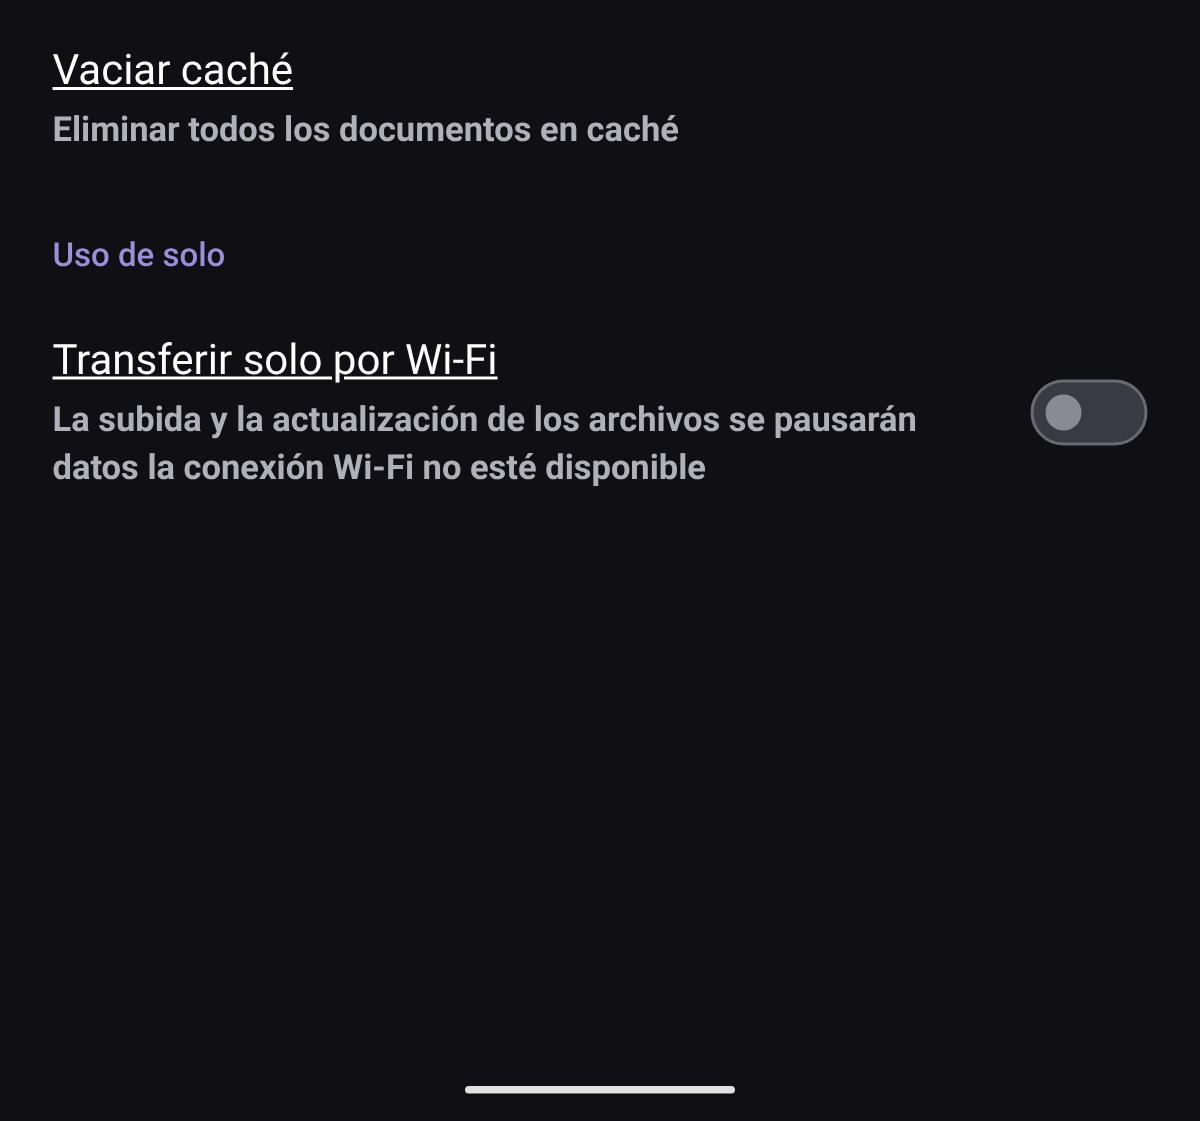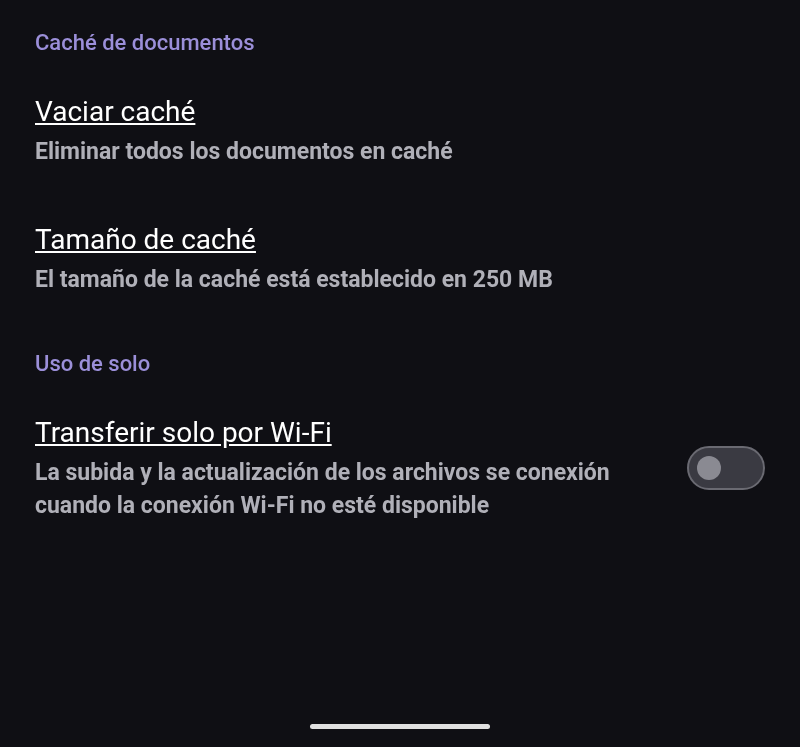--- a/index.html
+++ b/index.html
@@ -96,38 +96,33 @@
       height: 5px;
       background-color: #e0e0e0;
       border-radius: 3px;
     }
   </style>
 </head>
 <body>
 
 <div class="container">
 
-  <div class="section-header">Caché de documentos</div>
 
   <div class="setting-item">
     <div class="setting-title">Vaciar caché</div>
     <div class="setting-description">Eliminar todos los documentos en caché</div>
   </div>
 
-  <div class="setting-item">
-    <div class="setting-title">Tamaño de caché</div>
-    <div class="setting-description">El tamaño de la caché está establecido en 250 MB</div>
-  </div>
 
   <div class="section-header section-spacer">Uso de solo</div>
 
   <div class="setting-item toggle-item">
     <div class="toggle-content">
       <div class="setting-title">Transferir solo por Wi-Fi</div>
-      <div class="setting-description">La subida y la actualización de los archivos se conexión cuando la conexión Wi-Fi no esté disponible</div>
+      <div class="setting-description">La subida y la actualización de los archivos se pausarán datos la conexión Wi-Fi no esté disponible</div>
     </div>
     <div class="toggle-switch">
       <div class="toggle-thumb"></div>
     </div>
   </div>
 
 </div>
 
 <div class="home-indicator"></div>
 

